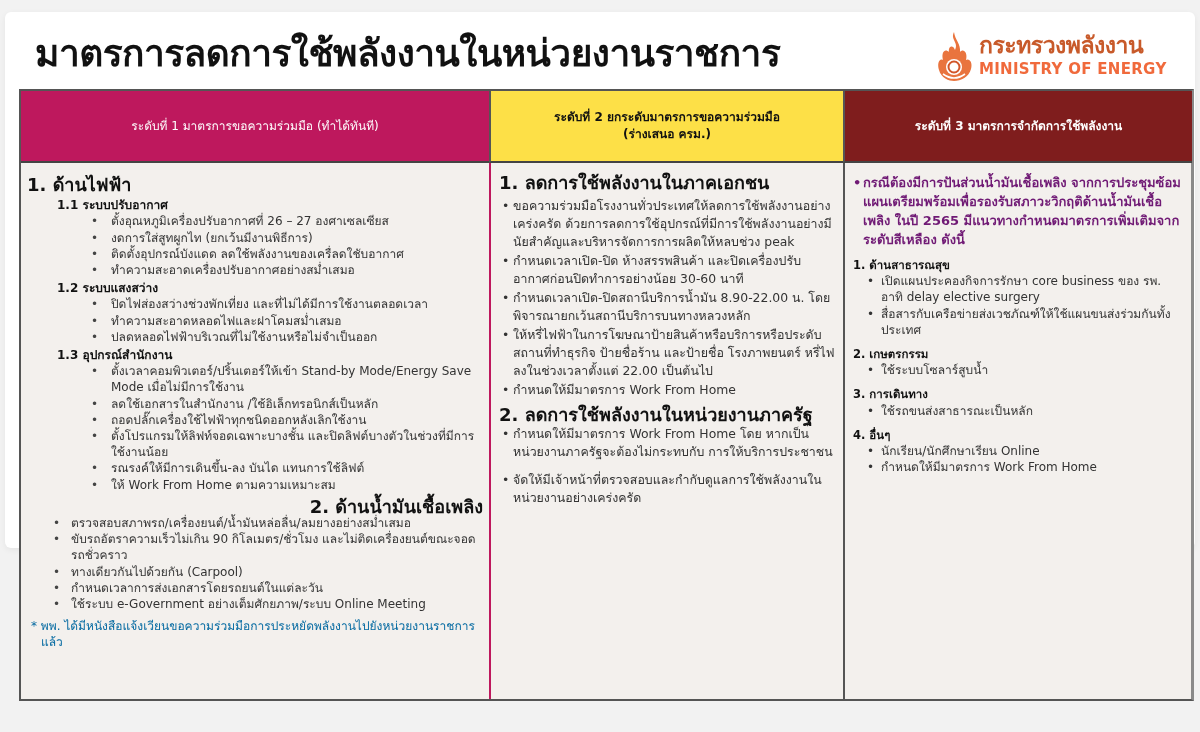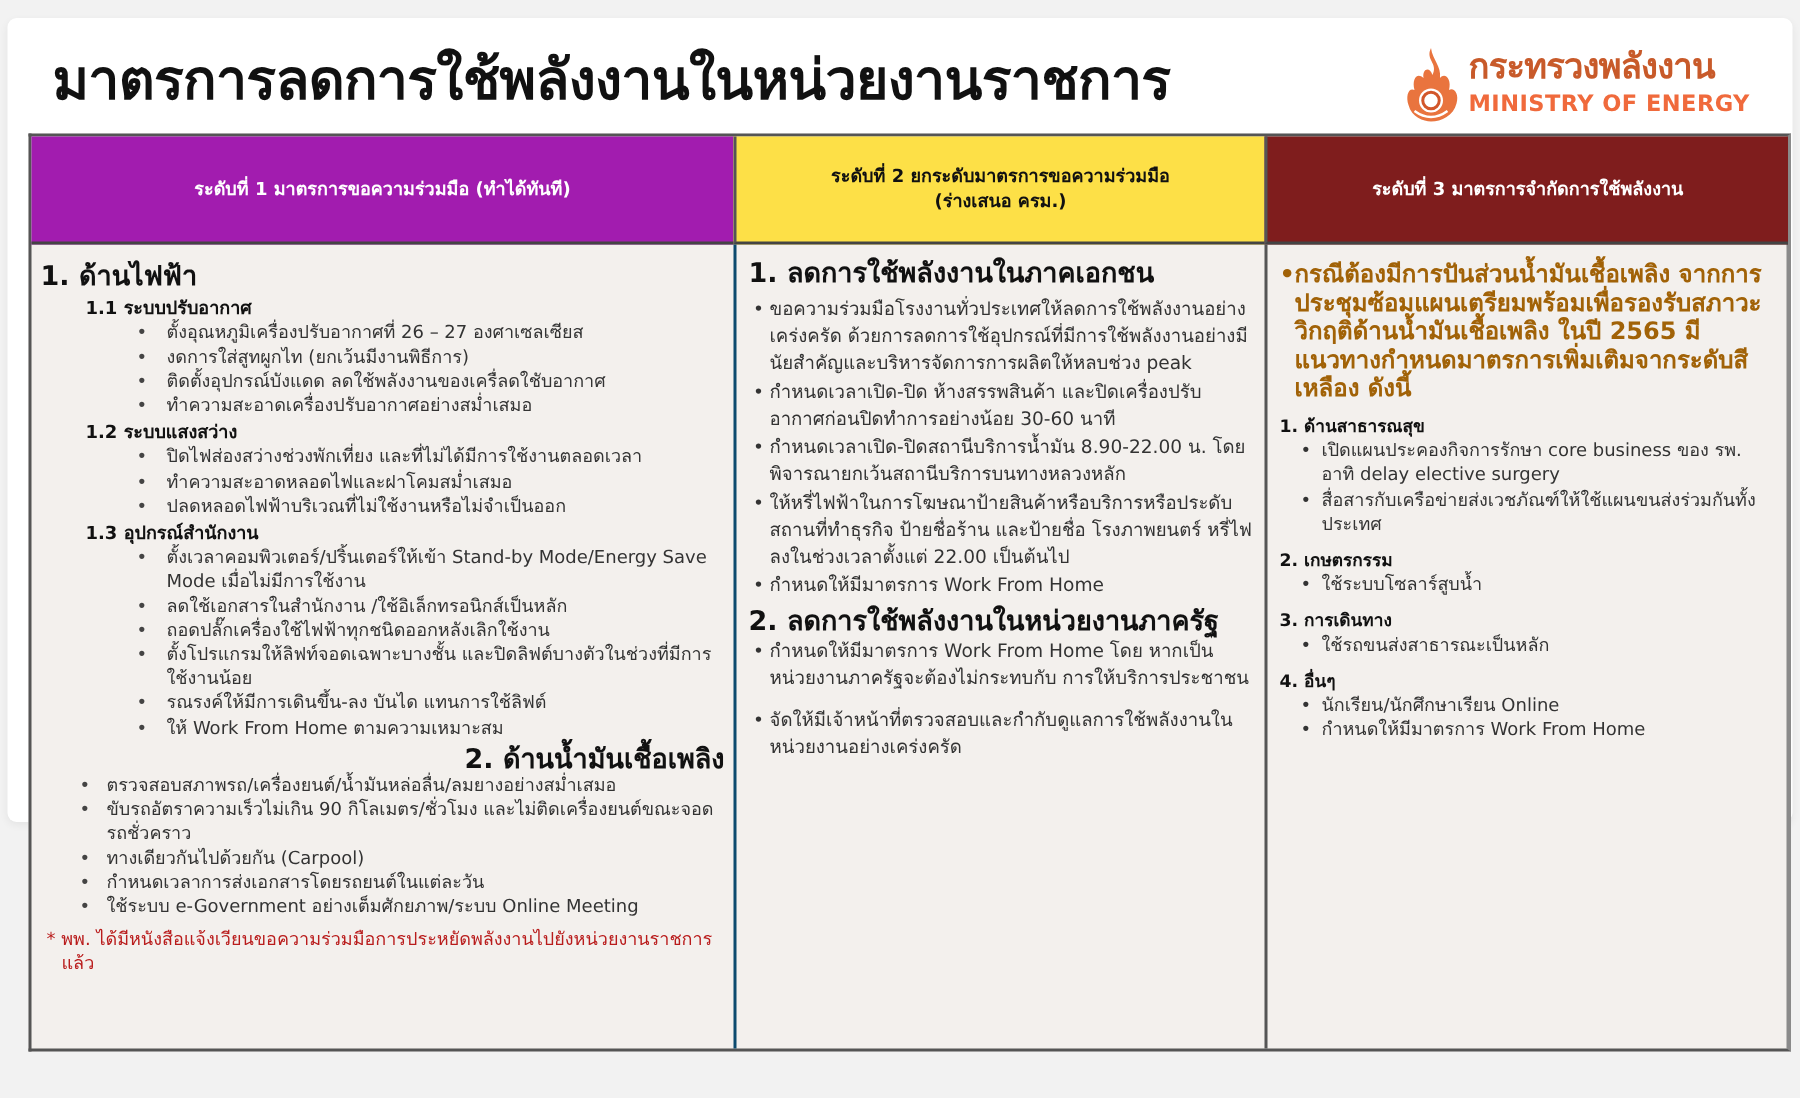--- a/index.html
+++ b/index.html
@@ -43,52 +43,52 @@
     border-right: 3px solid #8a8a8a;
     background: #f3f0ed;
   }
   .hcell {
     position: absolute; top: 0; height: 72px;
     display: flex; align-items: center; justify-content: center;
     text-align: center;
     font-size: 12px; font-weight: bold; line-height: 17px;
     border-bottom: 2px solid #444;
   }
-  .h1 { left: 0; width: 468px; background: #a21caf; color: #fff; font-weight: bold; }
+  .h1 { left: 0; width: 468px; background: #be185d; color: #fff; font-weight: normal; }
   .h2 { left: 468px; width: 354px; background: #fde047; color: #111; border-left: 2px solid #555; }
   .h3 { left: 822px; width: 349px; background: #7f1d1d; color: #fff; border-left: 2px solid #555; }
 
   .col {
     position: absolute; top: 72px; bottom: 0;
     font-size: 12px; line-height: 16.2px; color: #333;
   }
   .c1 { left: 0; width: 468px; padding: 14px 6px 0 6px; }
-  .c2 { left: 468px; width: 354px; border-left: 2px solid #0c4a6e; padding: 12px 8px 0 8px; }
+  .c2 { left: 468px; width: 354px; border-left: 2px solid #be185d; padding: 12px 8px 0 8px; }
   .c3 { left: 822px; width: 349px; border-left: 2px solid #555; padding: 10px 8px 0 8px; }
 
   .sec { font-weight: bold; color: #111; font-size: 18px; }
   .sub { font-weight: bold; color: #111; padding-left: 30px; margin-top: 4px; }
   ul.b { list-style: none; }
   ul.b li { position: relative; }
   .c1 ul.b li { padding-left: 84px; }
   .c1 ul.b li::before { content: "•"; position: absolute; left: 64px; top: 0; color: #444; }
   .c1 ul.b.l2 li { padding-left: 44px; }
   .c1 ul.b.l2 li::before { left: 26px; }
   .c1 .sec { margin-top: 0; }
   .c1 .sec2 { margin-top: 6px; text-align: right; }
-  .note { margin-top: 6px; padding-left: 14px; text-indent: -10px; color: #b91c1c; }
+  .note { margin-top: 6px; padding-left: 14px; text-indent: -10px; color: #0369a1; }
 
   .c2 .sec { margin-bottom: 6px; }
   .c2 ul.b li { padding-left: 14px; margin-bottom: 1px; font-size: 12.4px; line-height: 18px; }
   .c2 ul.b li::before { content: "•"; position: absolute; left: 3px; top: 0; }
   .c2 .sec2 { margin-top: 8px; margin-bottom: 2px; }
   .c2 ul.b li.gap { margin-top: 10px; }
 
   .c3 .lead {
-    font-weight: bold; font-size: 16px; line-height: 19px; color: #a16207;
+    font-weight: bold; font-size: 13px; line-height: 19px; color: #701a75;
     padding-left: 10px; position: relative;
   }
   .c3 .lead::before { content: "•"; position: absolute; left: 0; top: 0; }
   .c3 .sec { margin-top: 8px; font-size: 11.5px; }
   .c3 ul.b li { padding-left: 28px; }
   .c3 ul.b li::before { content: "•"; position: absolute; left: 14px; top: 0; }
 </style>
 </head>
 <body>
 

